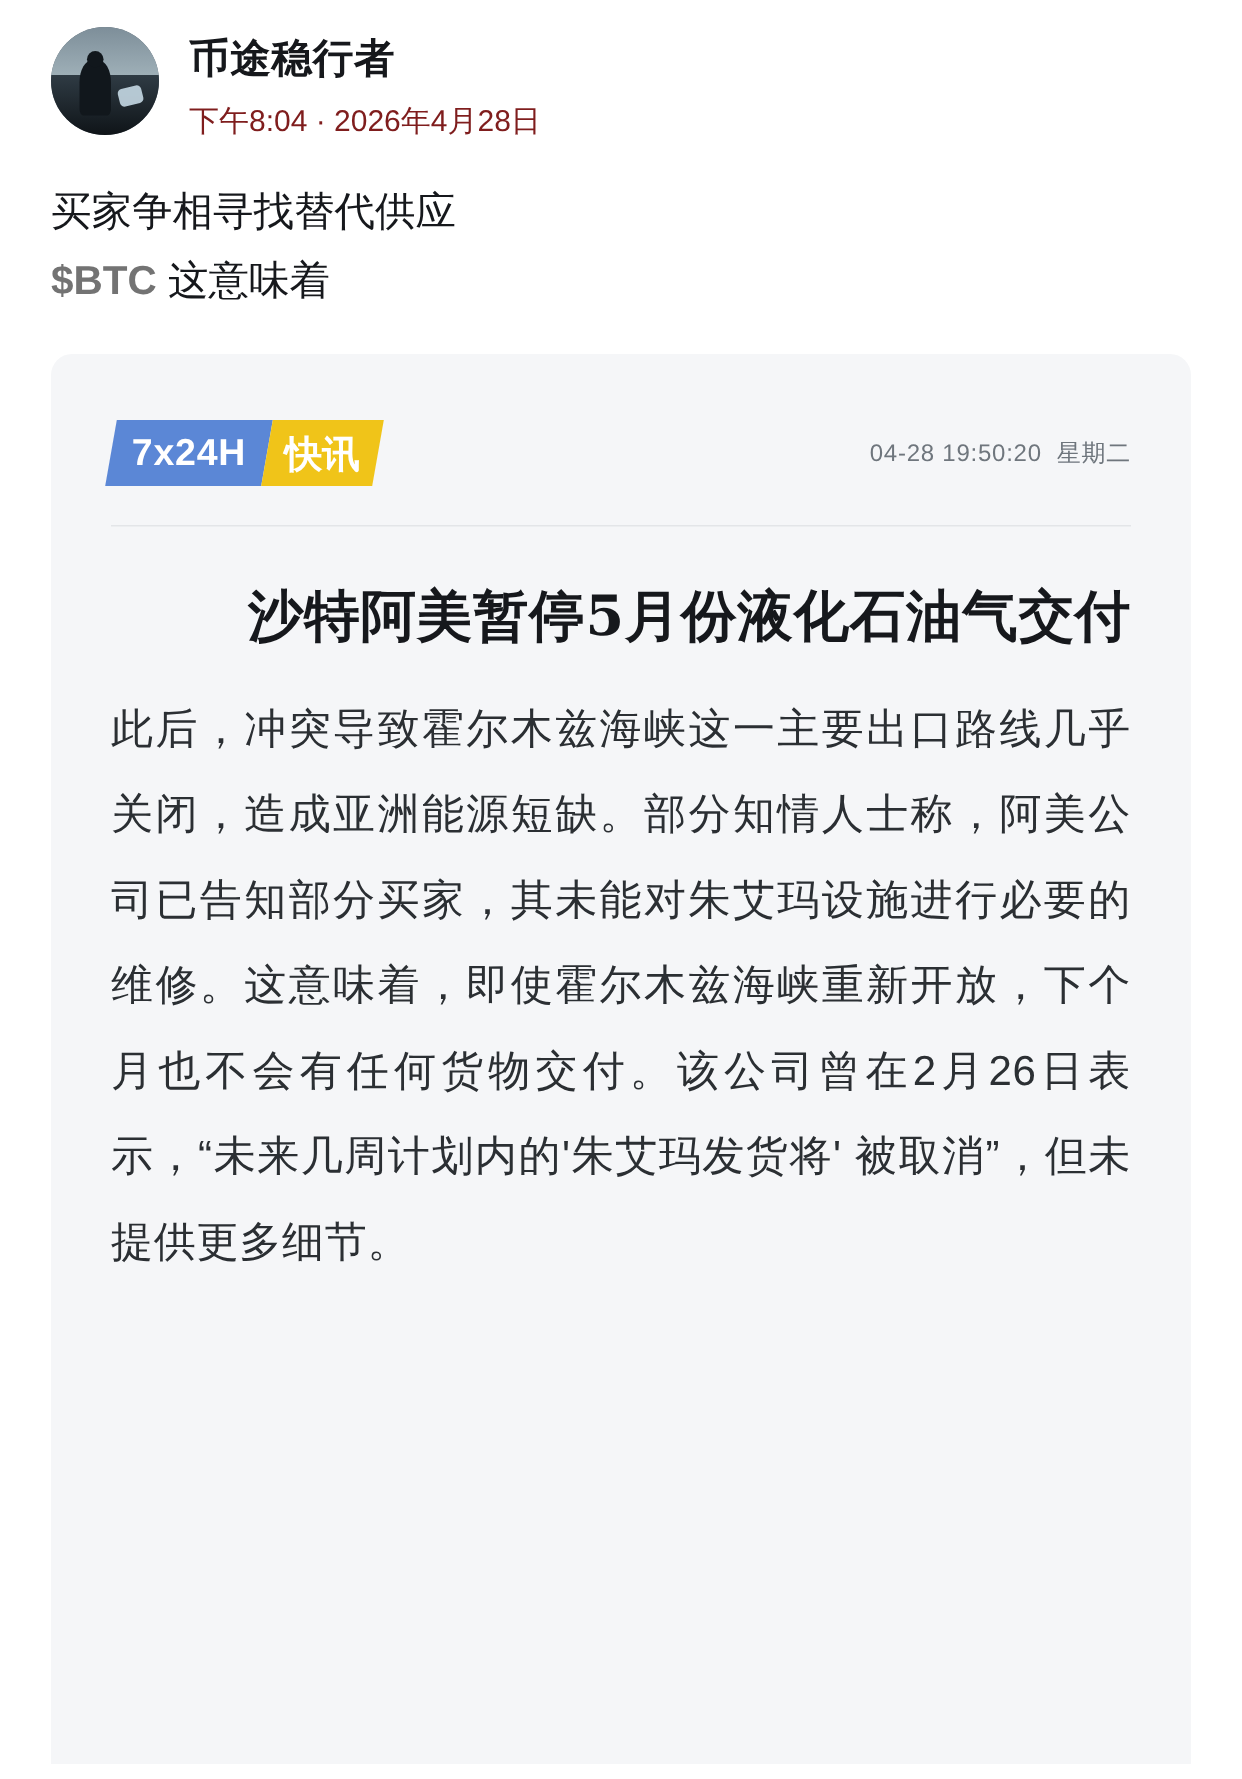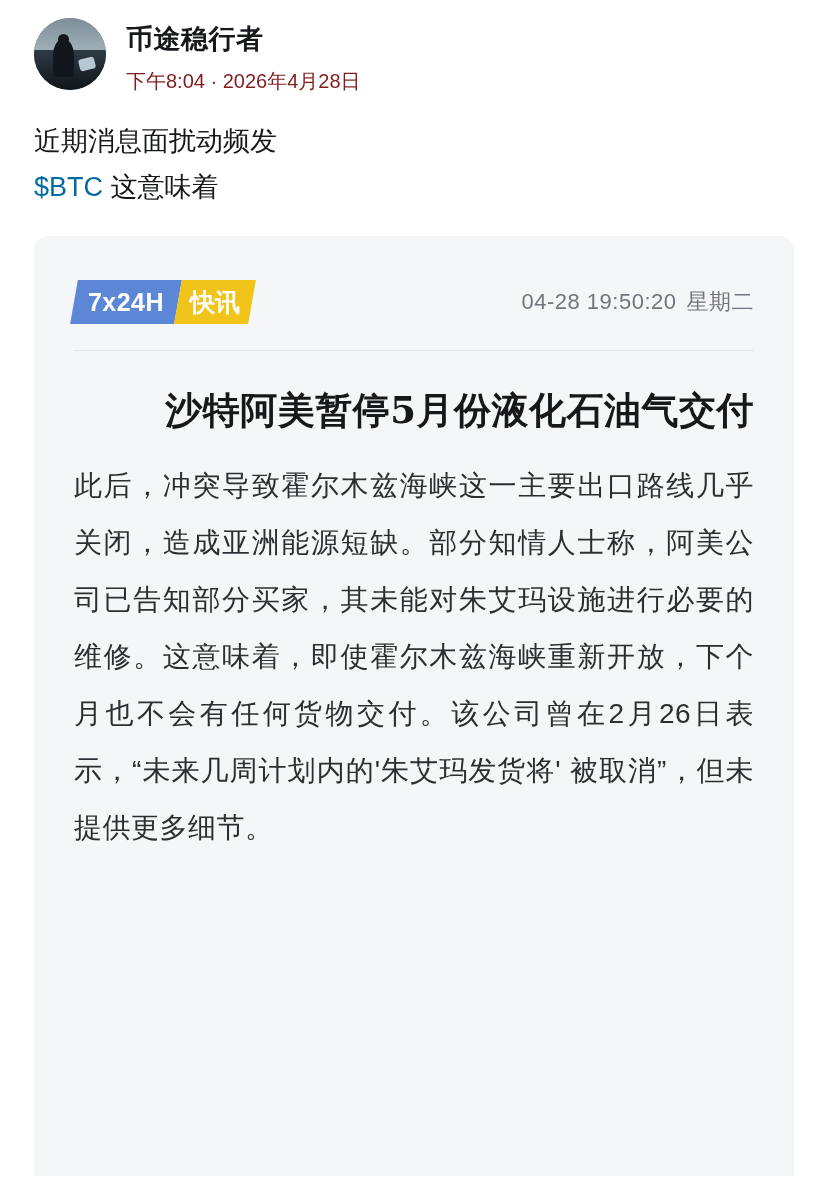--- a/index.html
+++ b/index.html
@@ -93,22 +93,22 @@
   
   .post-body {
     padding: 24px 34px 0 34px;
   }
   .post-line {
     font-size: 27px;
     line-height: 46px;
     color: #16181c;
   }
   .cashtag {
-    color: #0369a1;
-    font-weight: normal;
+    color: #737373;
+    font-weight: bold;
   }
 
   
   .news-card {
     margin: 26px 34px 0 34px;
     background: #f5f6f8;
     border-radius: 14px 14px 0 0;
     padding: 44px 40px 0 40px;
     height: 940px;
     overflow: hidden;
@@ -140,21 +140,21 @@
     background: #f0c419;
     color: #ffffff;
     font-size: 25px;
     font-weight: bold;
     padding: 0 12px;
     display: flex;
     align-items: center;
   }
   .badge-left span, .badge-right span { transform: skewX(10deg); display:block; }
   .card-time {
-    font-size: 22px;
+    font-size: 16px;
     color: #6f767d;
     letter-spacing: .5px;
   }
   .card-time .weekday { margin-left: 10px; }
 
   .card-title {
     margin-top: 34px;
     font-size: 37px;
     font-weight: bold;
     color: #16181c;
@@ -185,21 +185,21 @@
       <div class="av-head"></div>
       <div class="av-glow"></div>
     </div>
     <div class="header-text">
       <div class="author-name">币途稳行者</div>
       <div class="post-meta">下午8:04 · 2026年4月28日</div>
     </div>
   </div>
 
   <div class="post-body">
-    <div class="post-line">近期消息面扰动频发</div>
+    <div class="post-line">买家争相寻找替代供应</div>
     <div class="post-line">
       <span class="cashtag">$BTC</span><span> 这意味着</span>
     </div>
   </div>
 
   <div class="news-card">
     <div class="card-top">
       <div class="badge">
         <div class="badge-left">
             <span>7x24H</span>

